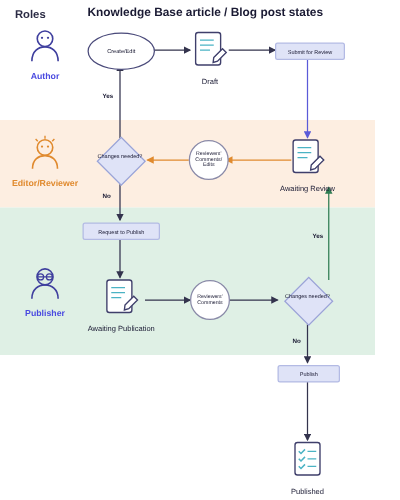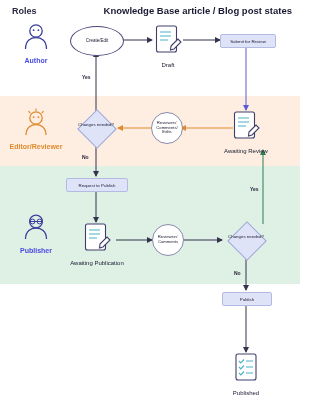--- a/index.html
+++ b/index.html
@@ -38,21 +38,21 @@
     top: 6px;
     font-size: 9px;
     font-weight: bold;
     color: #2b2b44;
   }
   .page-title {
     position: absolute;
     left: 70px;
     top: 5px;
     width: 222px;
-    text-align: right;
+    text-align: left;
     font-size: 9.5px;
     font-weight: bold;
     color: #1a1a33;
   }
 
   
   .role {
     position: absolute;
     width: 56px;
     text-align: center;

